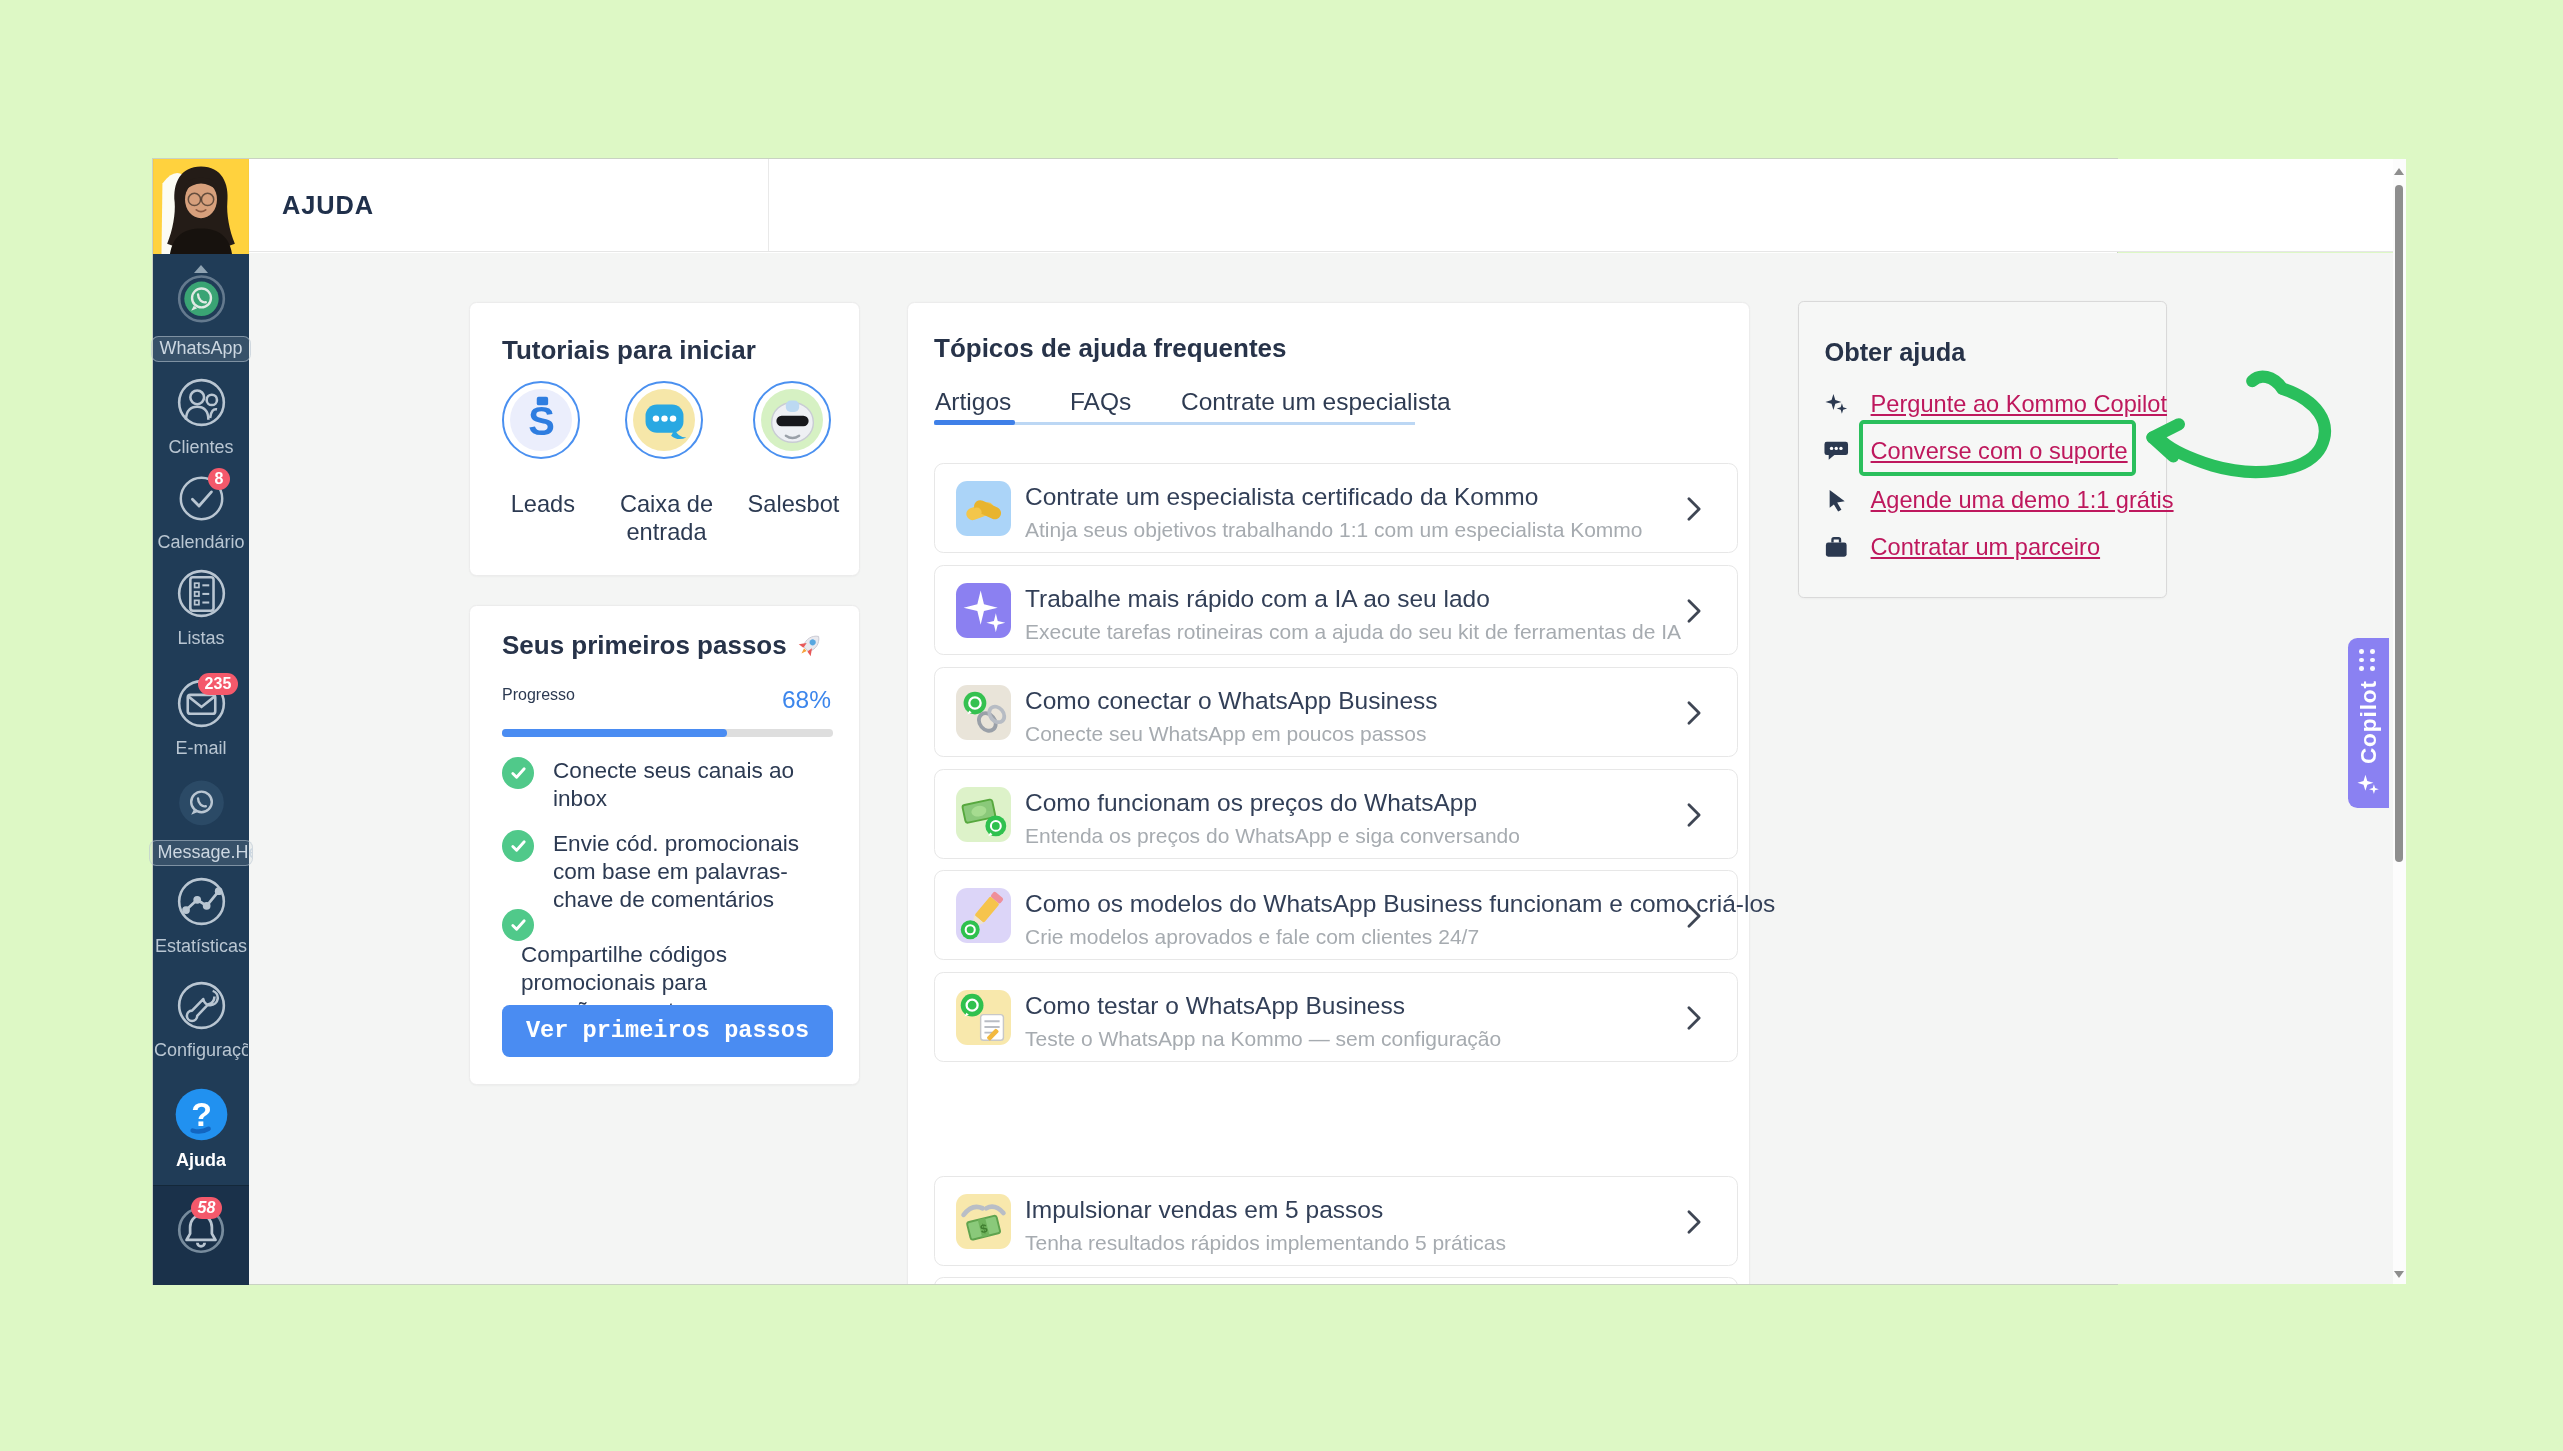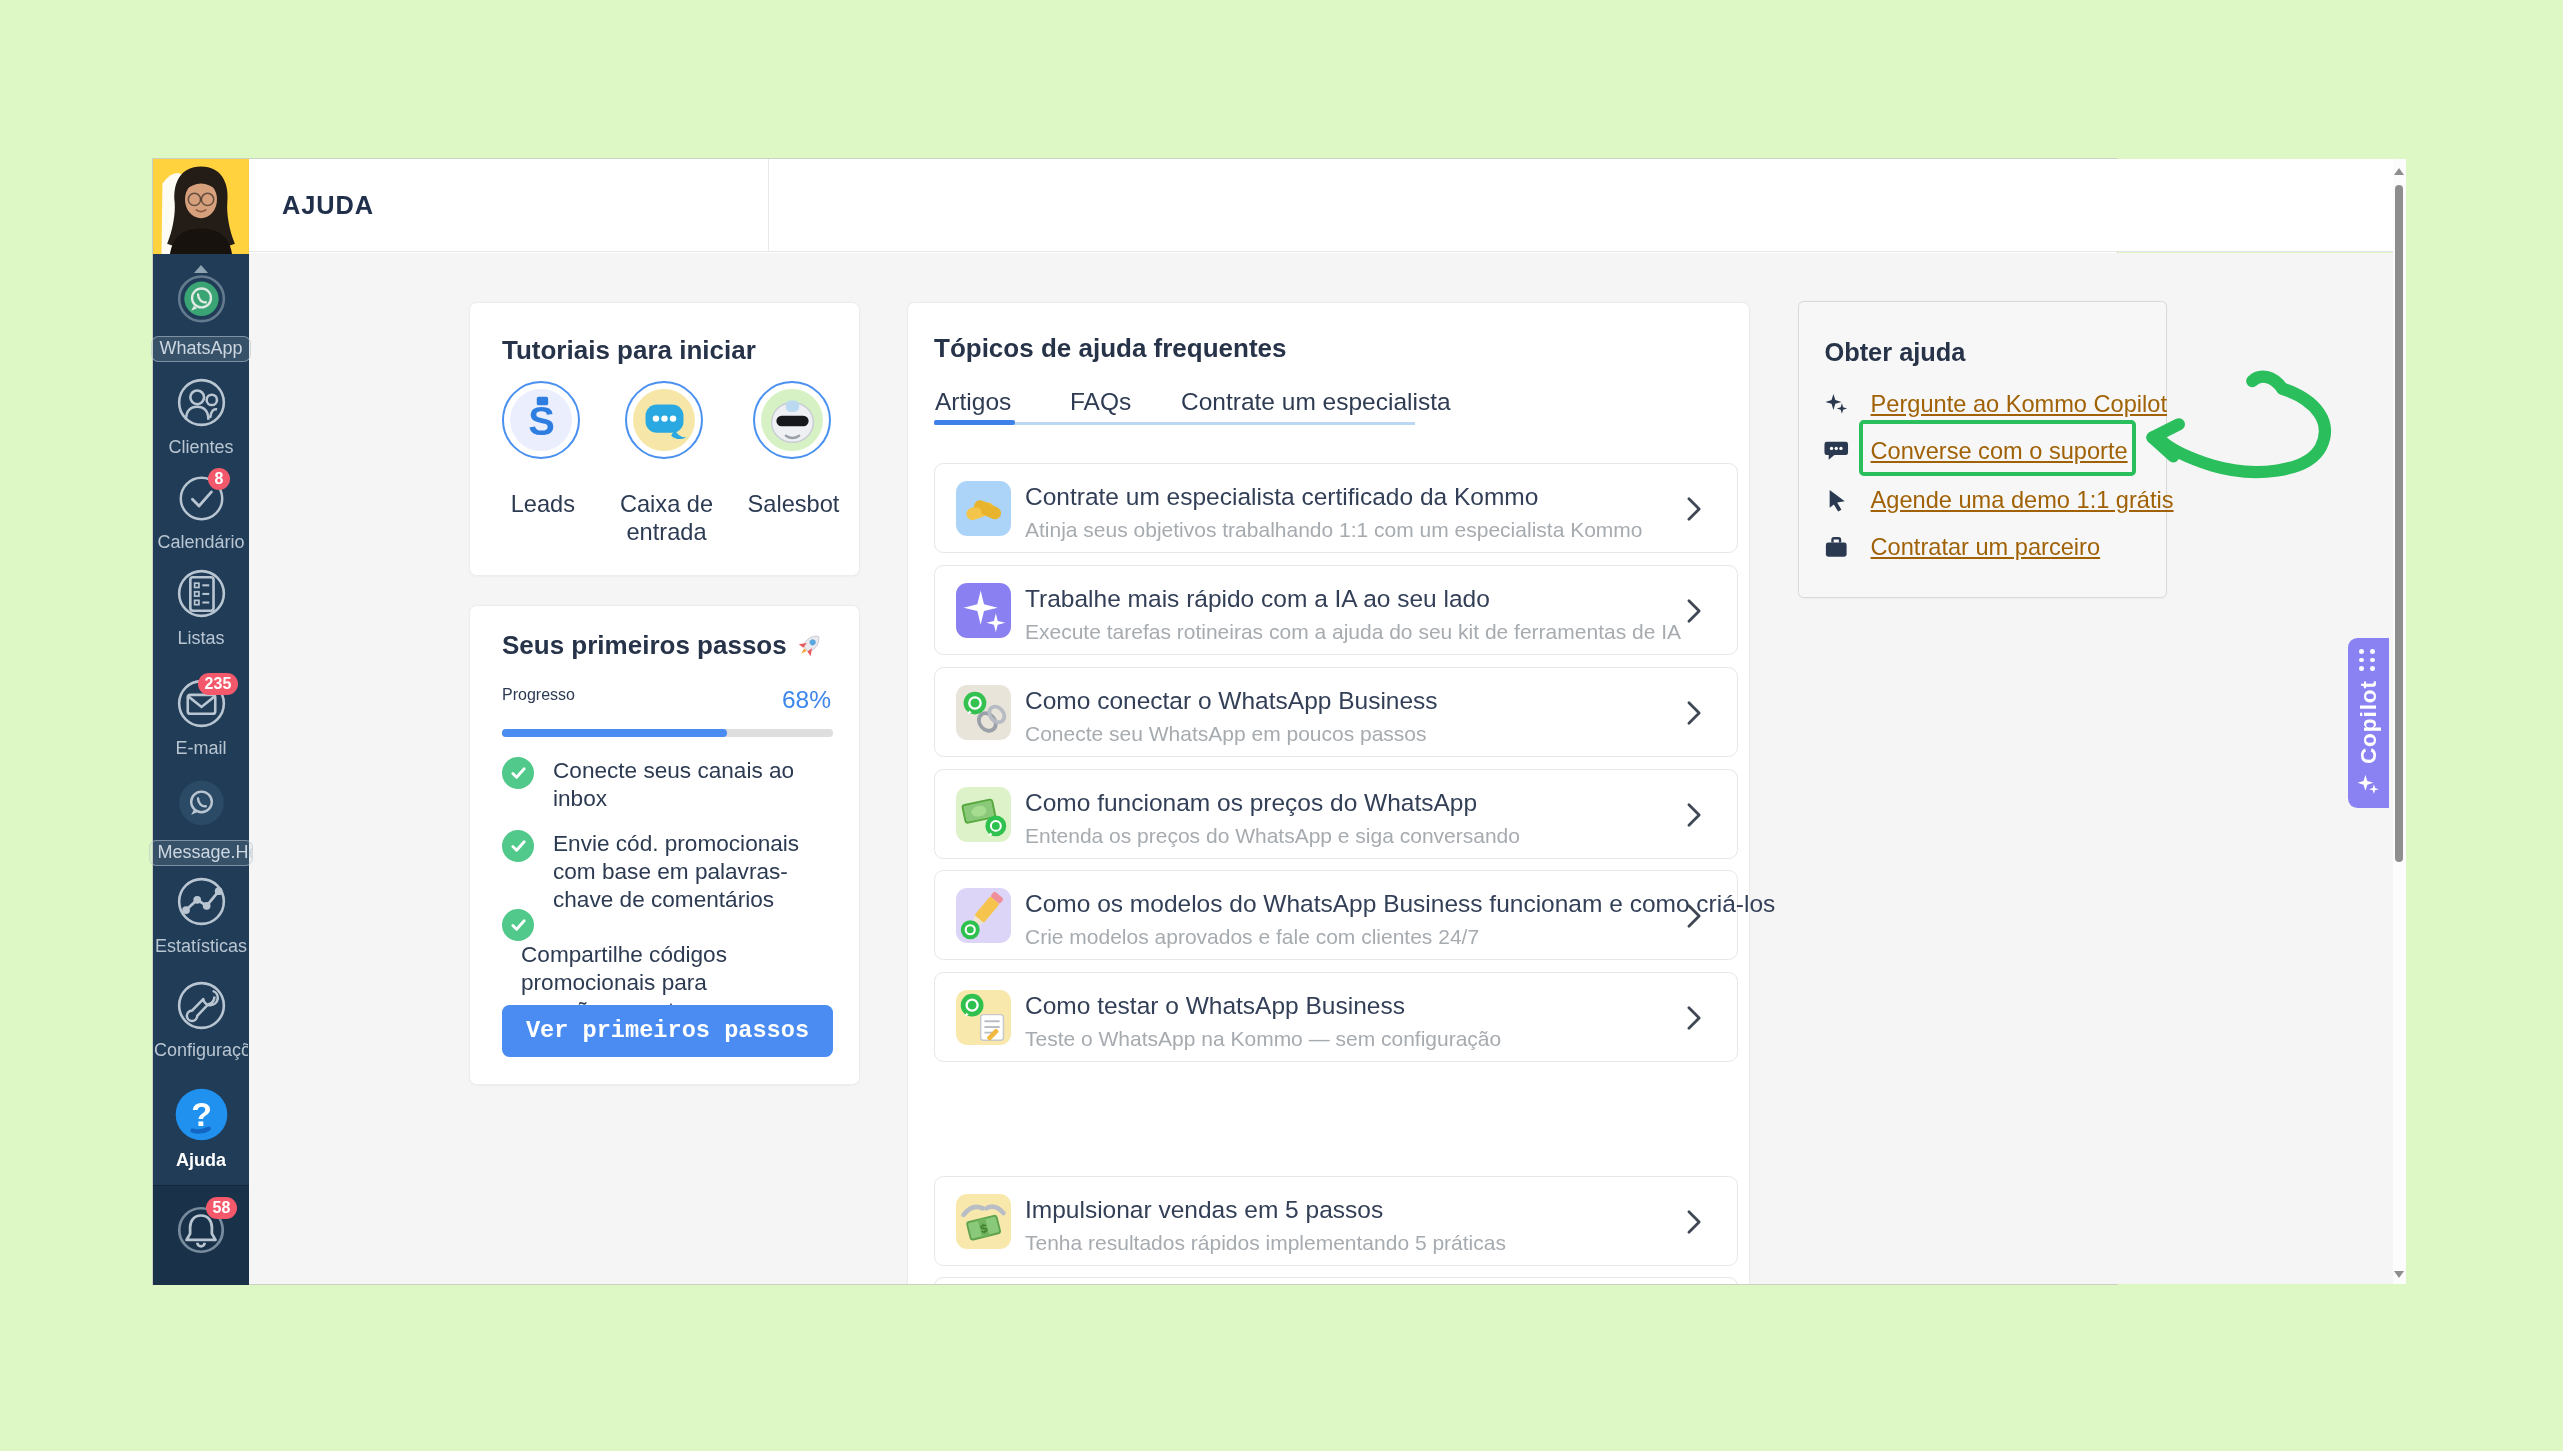--- a/index.html
+++ b/index.html
@@ -61,21 +61,21 @@
               border-radius:9.4px;background:#fff;box-sizing:border-box;cursor:pointer;}
   .ti-icon{position:absolute;left:21px;top:17px;width:55px;height:55px;border-radius:11.3px;
            display:flex;align-items:center;justify-content:center;overflow:hidden;}
   .ti-title{position:absolute;left:90px;top:19px;font-size:24.5px;color:#323f57;white-space:nowrap;}
   .ti-sub{position:absolute;left:90px;top:54px;font-size:21px;color:#a6abb0;white-space:nowrap;}
   .ti-chev{position:absolute;right:32px;top:32px;}
   
   .gh-card{background:#f6f7f6;border:0.9px solid #d9d9d9;border-radius:5.7px;}
   .gh-row{position:absolute;left:25.4px;height:34px;display:flex;align-items:center;cursor:pointer;}
   .gh-icon{width:24.5px;height:24.5px;flex:none;}
-  .gh-label{margin-left:21.7px;font-size:23.6px;color:#a16207;text-decoration:underline;white-space:nowrap;}
+  .gh-label{margin-left:21.7px;font-size:23.6px;color:#be185d;text-decoration:underline;white-space:nowrap;}
   .highlight-box{position:absolute;left:1706px;top:167px;width:269px;height:48px;
                  border:4.7px solid #2abf5c;border-radius:4.7px;z-index:3;}
   .annot-arrow{position:absolute;left:1969px;top:113px;z-index:3;}
   
   .copilot{position:absolute;left:2195px;top:385px;width:41px;height:170px;background:#8a81f2;
            border-radius:9.4px 0 0 9.4px;z-index:4;display:flex;flex-direction:column;
            align-items:center;justify-content:space-between;padding:11.3px 0;box-sizing:border-box;cursor:pointer;}
   .copilot-label{writing-mode:vertical-rl;transform:rotate(180deg);color:#fff;font-size:22.6px;
                  font-weight:bold;letter-spacing:0.9px;}
   .dots{display:grid;grid-template-columns:7.5px 7.5px;grid-gap:3.8px;}
@@ -499,21 +499,21 @@
     </div>
 
     <div class="sb-bottom"></div>
     <div class="sb-item" style="top:1042px;z-index:6;">
       <svg width="58" height="58" viewBox="0 0 64 64">
         <circle cx="32" cy="32" r="24" stroke="#8fa3b2" stroke-width="3" fill="none" opacity="0.8"></circle>
         <path d="M32 16 c-8 0 -12 6 -12 13 v7 l-4 7 h32 l-4 -7 v-7 c0 -7 -4 -13 -12 -13 z" stroke="#b9c6d2" stroke-width="3" fill="#1a314a" stroke-linejoin="round"></path>
         <path d="M28 46 a4 4 0 0 0 8 0" stroke="#b9c6d2" stroke-width="3" fill="none"></path>
       </svg>
     </div>
-    <div class="badge" style="left:53px;top:1038px;z-index:7;">58</div>
+    <div class="badge" style="left:38px;top:1038px;z-index:7;font-style:italic;">58</div>
   </div>
 
   <div class="scrollbar">
     <div class="sb-arrow-up"></div>
     <div class="sb-thumb"></div>
     <div class="sb-arrow-down"></div>
   </div>
 
 </div>
 

